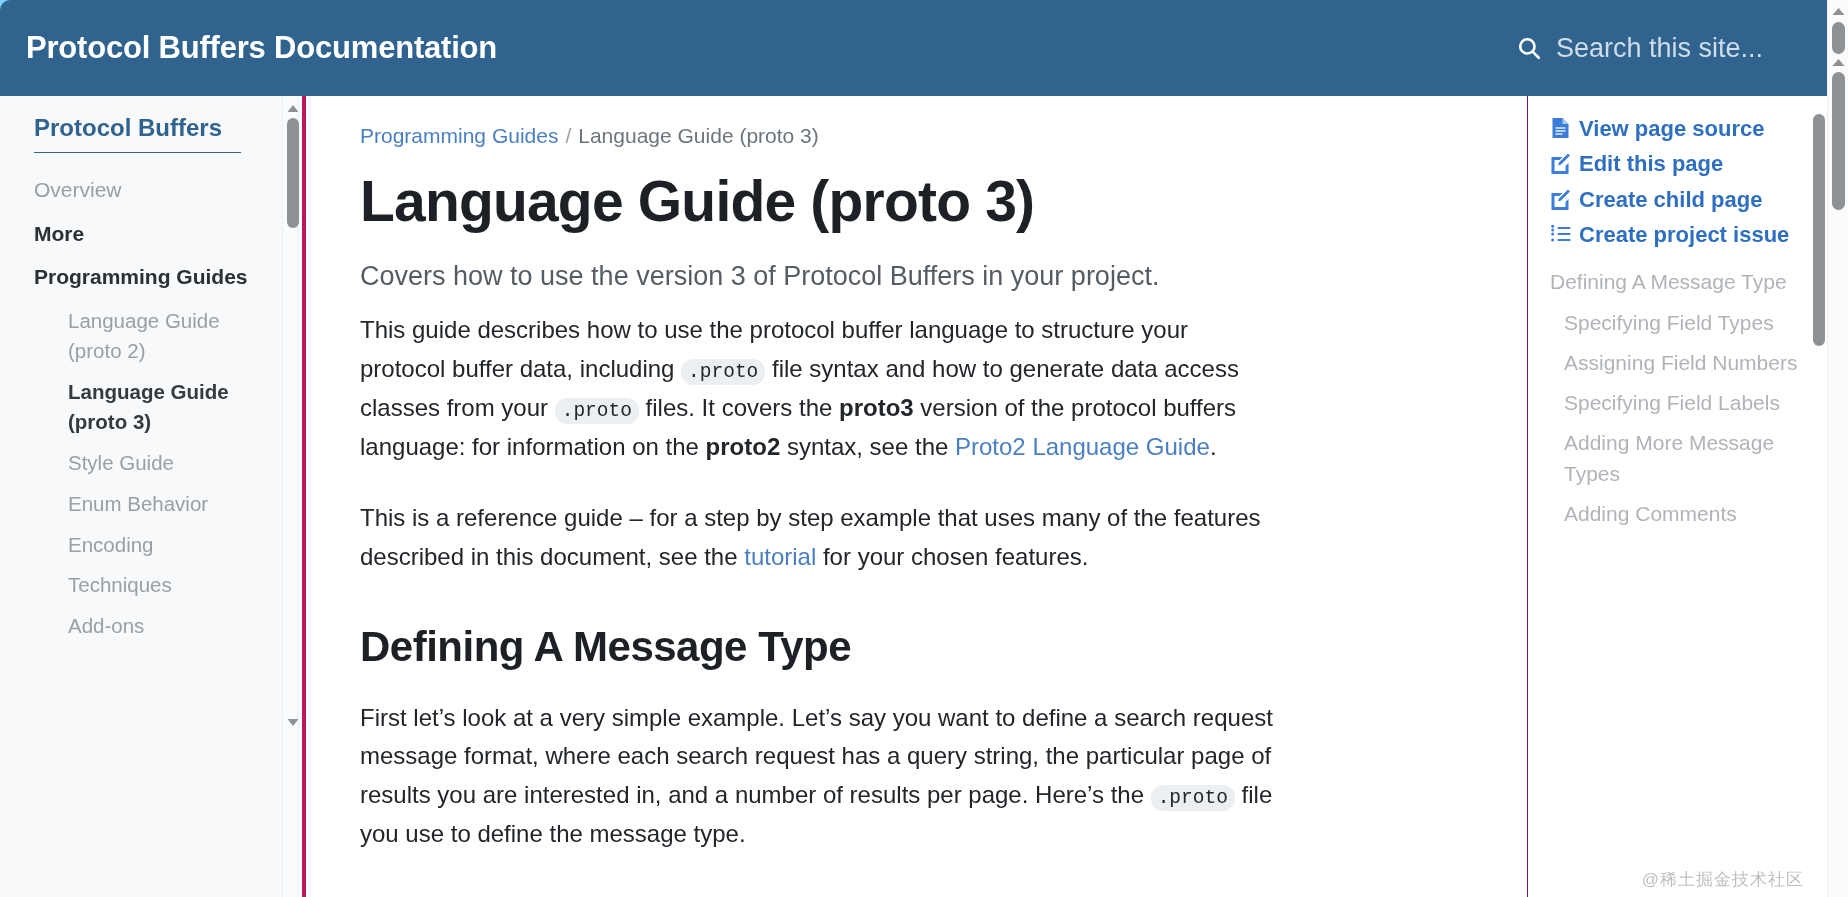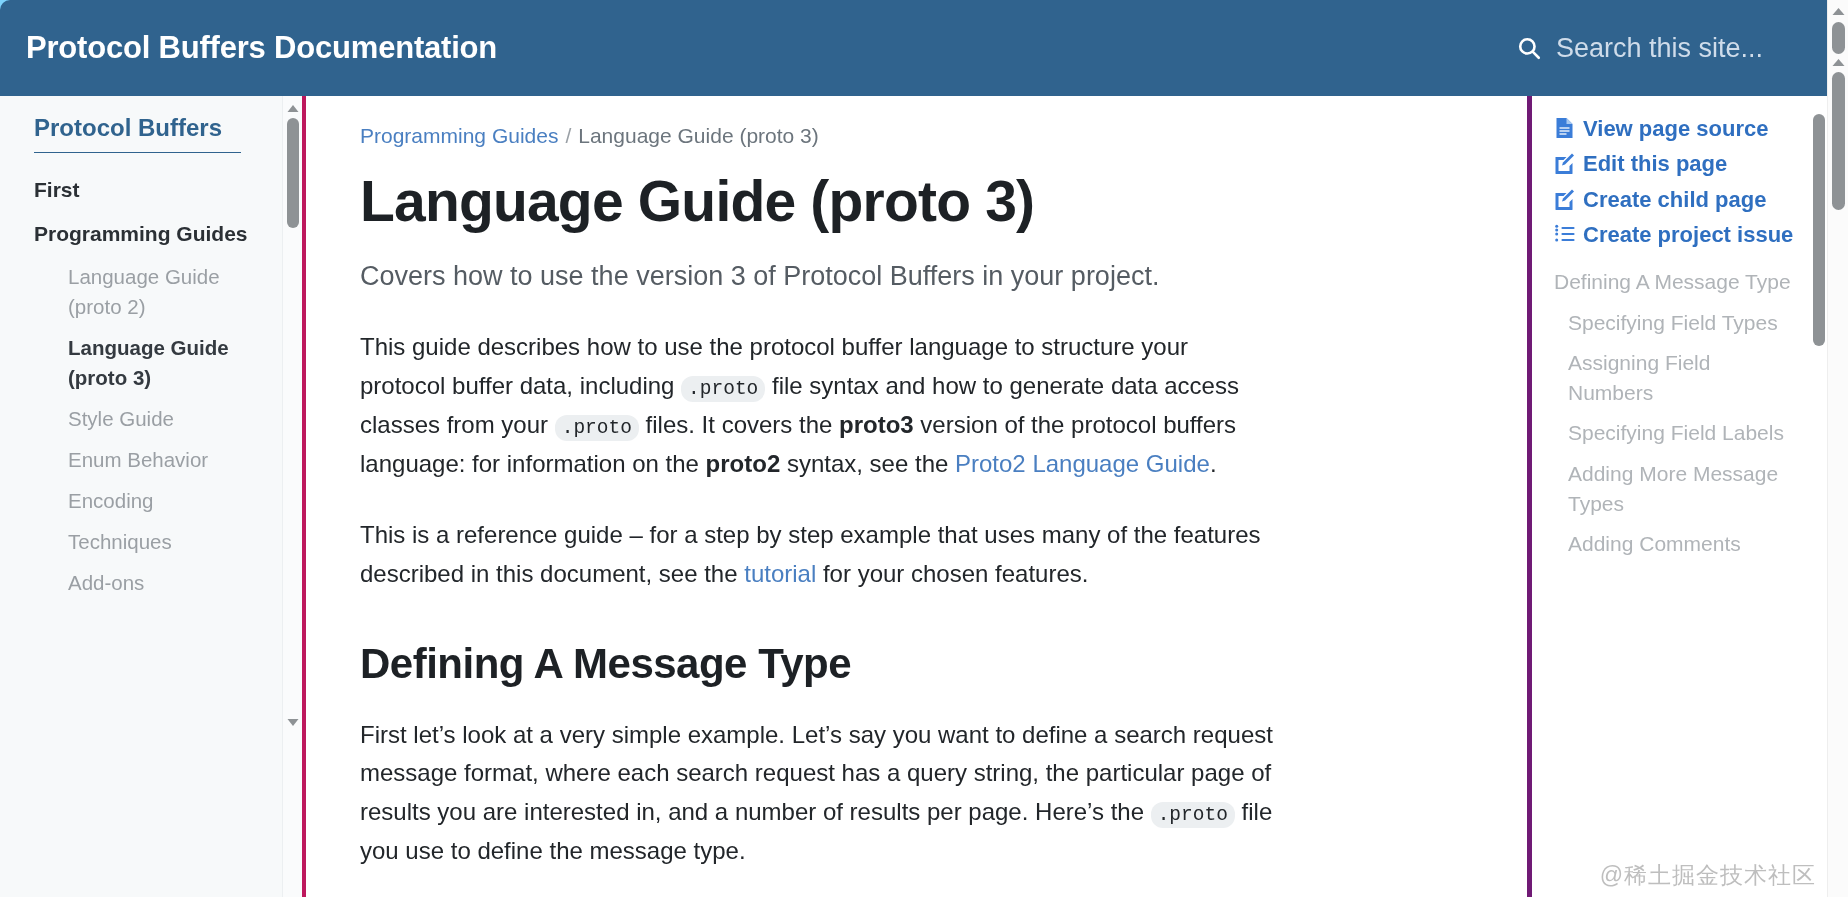--- a/index.html
+++ b/index.html
@@ -154,21 +154,21 @@
     font-weight: bold;
     color: #1d2125;
     line-height: 1.12;
     margin: 0 0 24px 0;
     letter-spacing: -0.8px;
   }
   .lead {
     font-size: 27px;
     color: #555c63;
     line-height: 1.35;
-    margin: 0 0 34px 0;
+    margin: 0 0 17px 0;
     font-weight: 300;
   }
   .para {
     font-size: 24px;
     color: #22262a;
     line-height: 1.62;
     margin: 0 0 32px 0;
     max-width: 920px;
   }
   .para a { color: #4a7fc1; text-decoration: none; cursor: pointer; }
@@ -187,21 +187,21 @@
     color: #1d2125;
     margin: 46px 0 28px 0;
     letter-spacing: -0.5px;
   }
 
   
   .toc {
     position: relative;
     width: 300px;
     flex: 0 0 300px;
-    border-left: 5px solid #701a75;
+    border-left: 1px solid #701a75;
     background: #fff;
     padding: 18px 26px 0 22px;
     overflow: hidden;
   }
   .toc-action {
     display: block;
     color: #2f6fc0;
     font-size: 22px;
     font-weight: bold;
     line-height: 1.38;
@@ -263,23 +263,23 @@
     position: absolute;
     top: 72px; left: 4px;
     width: 13px; height: 138px;
     background: #8e9295;
     border-radius: 7px;
   }
 
   
   .watermark {
     position: absolute;
-    right: 32px;
+    right: 44px;
     bottom: 6px;
-    font-size: 23px;
+    font-size: 17px;
     color: rgba(110,110,110,0.45);
     white-space: nowrap;
     pointer-events: none;
     letter-spacing: 1px;
   }
 </style>
 </head>
 <body>
 
 <div class="app">
@@ -297,21 +297,22 @@
     </div>
   </div>
 
   <div class="body-row">
 
     <nav class="sidebar">
       <div class="sidebar-inner">
         <div class="sidebar-title">Protocol Buffers</div>
         <div class="sidebar-rule"></div>
 
-        <div class="nav-item strong">First</div>
+        <div class="nav-item">Overview</div>
+        <div class="nav-item strong">More</div>
         <div class="nav-item strong">Programming Guides</div>
         <div class="nav-item sub">Language Guide (proto 2)</div>
         <div class="nav-item sub active">Language Guide (proto 3)</div>
         <div class="nav-item sub">Style Guide</div>
         <div class="nav-item sub">Enum Behavior</div>
         <div class="nav-item sub">Encoding</div>
         <div class="nav-item sub">Techniques</div>
         <div class="nav-item sub">Add-ons</div>
       </div>
 

